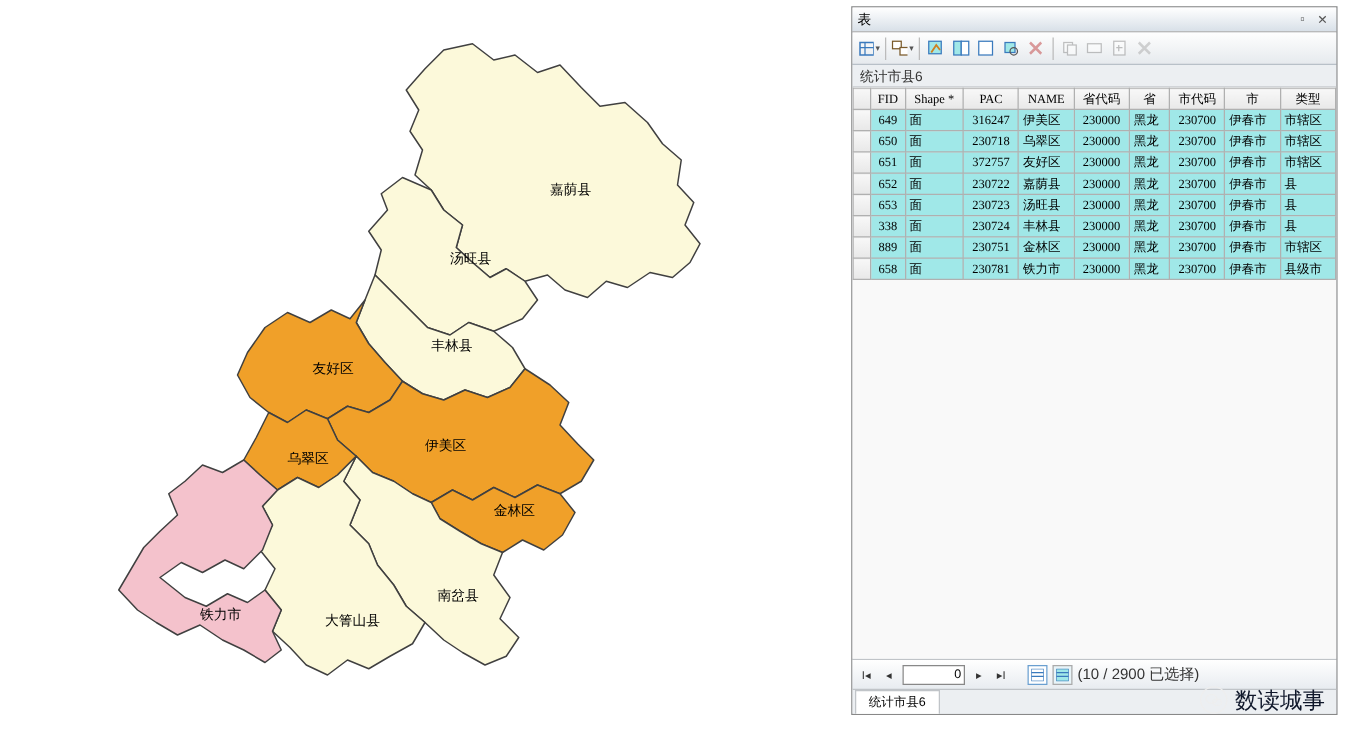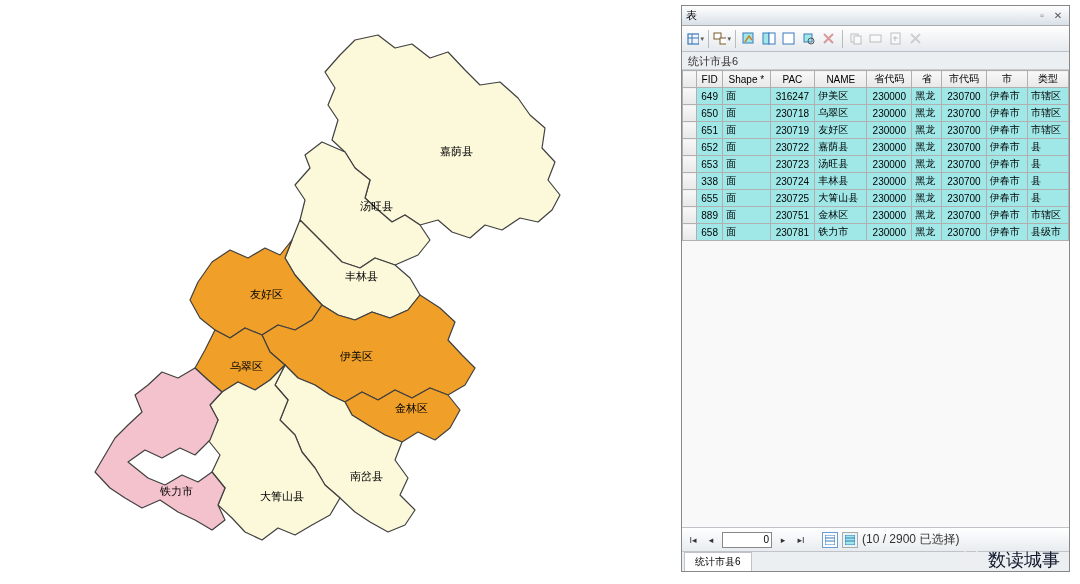--- a/index.html
+++ b/index.html
@@ -11,21 +11,21 @@
 .titlebar{height:20px;background:linear-gradient(#fff,#d8e0e8);border-bottom:1px solid #aaa;display:flex;align-items:center;padding:0 4px}
 .titlebar .spacer{flex:1}
 .titlebar .winbtn{width:14px;height:14px;margin-left:2px;display:flex;align-items:center;justify-content:center;font-size:10px;color:#555;cursor:pointer}
 .toolbar{height:26px;background:linear-gradient(#fefefe,#e6eaee);border-bottom:1px solid #b8c0c8;display:flex;align-items:center;padding:0 4px;gap:2px}
 .tool-icon{width:18px;height:18px;display:flex;align-items:center;justify-content:center;cursor:pointer;position:relative}
 .tool-icon svg{width:16px;height:16px}
 .tool-sep{width:1px;height:18px;background:#bbb;margin:0 2px}
 .dropdown-arrow{font-size:7px;color:#555;margin-left:1px}
 .table-name{height:18px;background:#eceff2;border-bottom:1px solid #c8ccd0;padding:2px 6px;font-size:11px;color:#333}
 .grid-area{flex:1;background:#f9f9f9;overflow:hidden;position:relative}
-table{border-collapse:collapse;width:100%;font-size:10px;font-family:Liberation Sans, sans-serif}
+table{border-collapse:collapse;width:100%;font-size:10px;font-family:Liberation Serif, serif}
 th{background:linear-gradient(#f8f8f8,#e8e8e8);border:1px solid #b0b0b0;padding:1px 3px;font-weight:normal;white-space:nowrap;text-align:center;height:16px}
 td{border:1px solid #b0b0b0;padding:1px 3px;background:#a0e8e8;white-space:nowrap;height:14px}
 td.rowhdr{background:linear-gradient(#f8f8f8,#e8e8e8);width:14px}
 td.num{text-align:center}
 .nav-bar{height:24px;background:linear-gradient(#fff,#e8ecf0);border-top:1px solid #c0c4c8;display:flex;align-items:center;padding:0 4px;gap:4px}
 .nav-btn{width:14px;height:14px;display:flex;align-items:center;justify-content:center;font-size:9px;color:#333;cursor:pointer}
 .nav-input{width:50px;height:16px;border:1px solid #888;font-size:10px;text-align:right;padding:0 2px}
 .mode-btn{width:16px;height:16px;border:1px solid #aaa;background:#e8f4f8;cursor:pointer;display:flex;align-items:center;justify-content:center}
 .mode-btn.active{background:#fff;border-color:#6a9fd0}
 .sel-label{font-size:12px;color:#333}
@@ -195,21 +195,21 @@
             <td class="num">230000</td>
             <td>黑龙</td>
             <td class="num">230700</td>
             <td>伊春市</td>
             <td>市辖区</td>
           </tr>
           <tr>
             <td class="rowhdr"></td>
             <td class="num">651</td>
             <td>面</td>
-            <td class="num">230719</td>
+            <td class="num">372757</td>
             <td>友好区</td>
             <td class="num">230000</td>
             <td>黑龙</td>
             <td class="num">230700</td>
             <td>伊春市</td>
             <td>市辖区</td>
           </tr>
           <tr>
             <td class="rowhdr"></td>
             <td class="num">652</td>
@@ -233,32 +233,20 @@
             <td class="num">230700</td>
             <td>伊春市</td>
             <td>县</td>
           </tr>
           <tr>
             <td class="rowhdr"></td>
             <td class="num">338</td>
             <td>面</td>
             <td class="num">230724</td>
             <td>丰林县</td>
-            <td class="num">230000</td>
-            <td>黑龙</td>
-            <td class="num">230700</td>
-            <td>伊春市</td>
-            <td>县</td>
-          </tr>
-          <tr>
-            <td class="rowhdr"></td>
-            <td class="num">655</td>
-            <td>面</td>
-            <td class="num">230725</td>
-            <td>大箐山县</td>
             <td class="num">230000</td>
             <td>黑龙</td>
             <td class="num">230700</td>
             <td>伊春市</td>
             <td>县</td>
           </tr>
           <tr>
             <td class="rowhdr"></td>
             <td class="num">889</td>
             <td>面</td>

